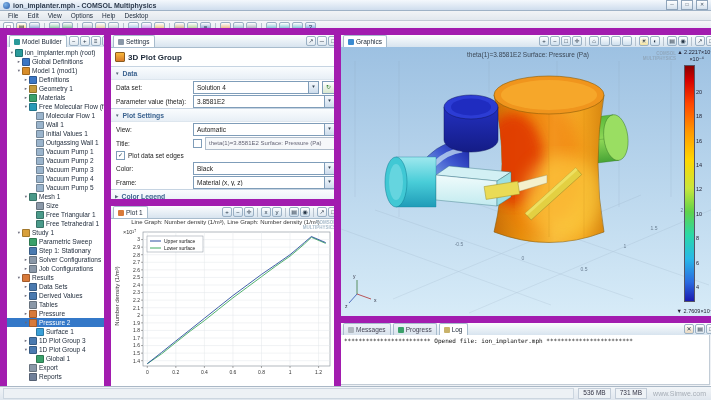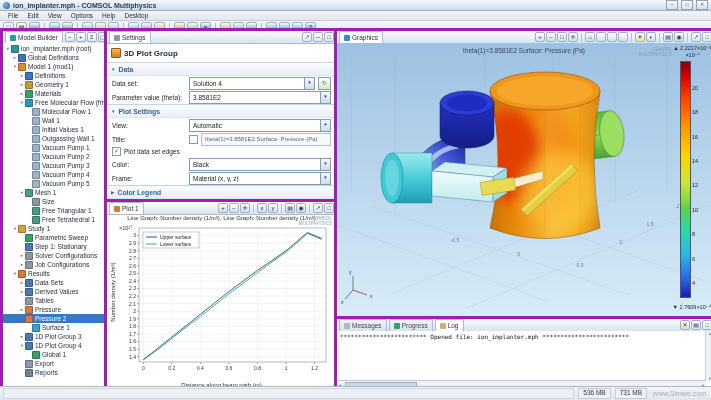--- a/index.html
+++ b/index.html
@@ -14,21 +14,21 @@
         font-size:5px;line-height:6px;text-align:center;color:#456}
   .menubar{height:9px;background:linear-gradient(#f2f4f6,#e2e8ee);border-bottom:1px solid #c2ccd6;
            display:flex;align-items:center;padding:0 4px;gap:1px}
   .menu-item{font-size:6.5px;padding:0 4px;color:#1c2838}
   .toolbar{height:12px;background:linear-gradient(#f6f8fa,#dde6ee);border-bottom:1px solid #aebccb;
            display:flex;align-items:center;padding:0 3px;gap:2px}
   .tbico{width:9px;height:9px;border:1px solid #9ab0c4;border-radius:2px;font-size:6px;line-height:8px;
          text-align:center;color:#234;flex:0 0 auto;overflow:hidden}
   .tsep{width:1px;height:9px;background:#b6c2ce;margin:0 2px;flex:0 0 auto}
   
-  .panel{position:absolute;background:#fff;border:3px solid #a21caf}
+  .panel{position:absolute;background:#fff;border:7px solid #a21caf}
   .tabstrip{height:12px;background:linear-gradient(#fbfdfe,#d8e4ef);border-bottom:1px solid #a8bccd;
             display:flex;align-items:flex-end;padding:0 2px;gap:2px}
   .ptab{display:flex;align-items:center;gap:2px;height:11px;padding:0 4px;font-size:6.5px;background:#fff;
         border:1px solid #a8bccd;border-bottom:none;border-radius:2px 2px 0 0;color:#1c2838;white-space:nowrap}
   .ptab.inactive{background:linear-gradient(#eef3f8,#d8e2ec);color:#445}
   .tabico{width:6px;height:6px;border-radius:1px;flex:0 0 auto}
   .ti-mb{background:#2a9a9a}.ti-set{background:#8a98a8}.ti-gx{background:#3a8ad0}.ti-pl{background:#d87a3a}
   .ti-msg{background:#b0b8c0}.ti-prg{background:#3aa06a}.ti-log{background:#c9b26a}
   .tstool{margin-left:auto;display:flex;align-items:center;gap:1px;padding-bottom:1px}
   .tstool .tbico{width:8px;height:8px}

